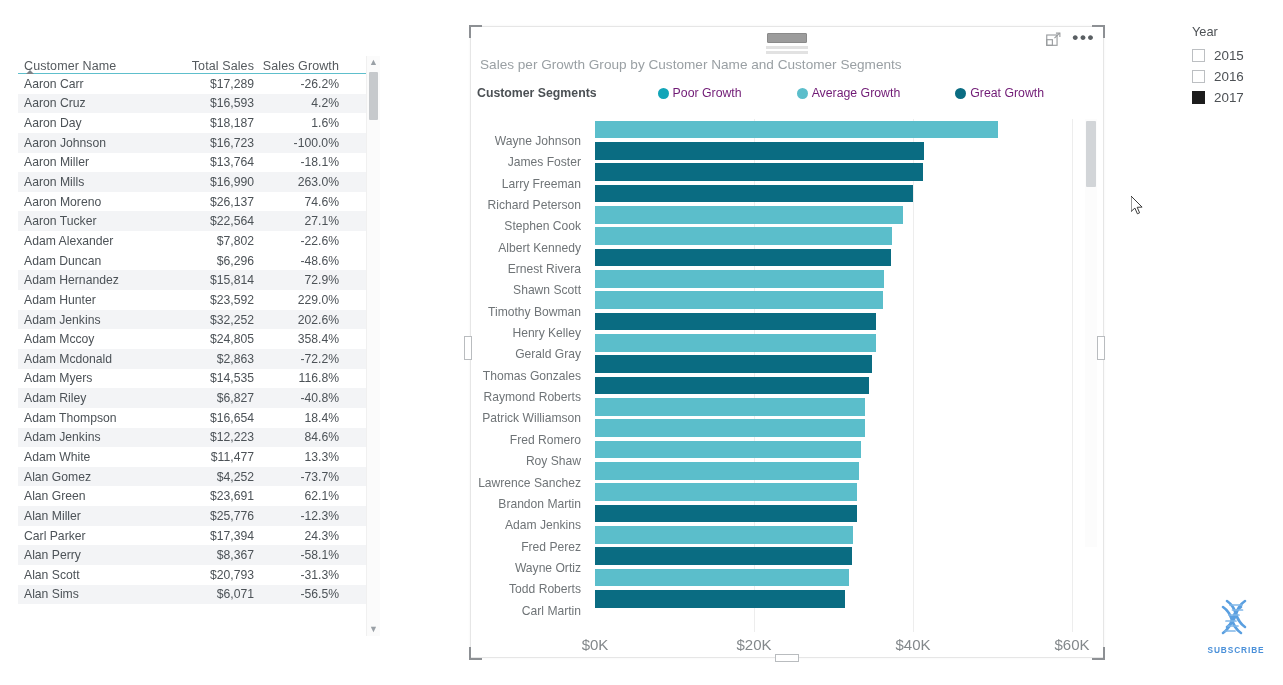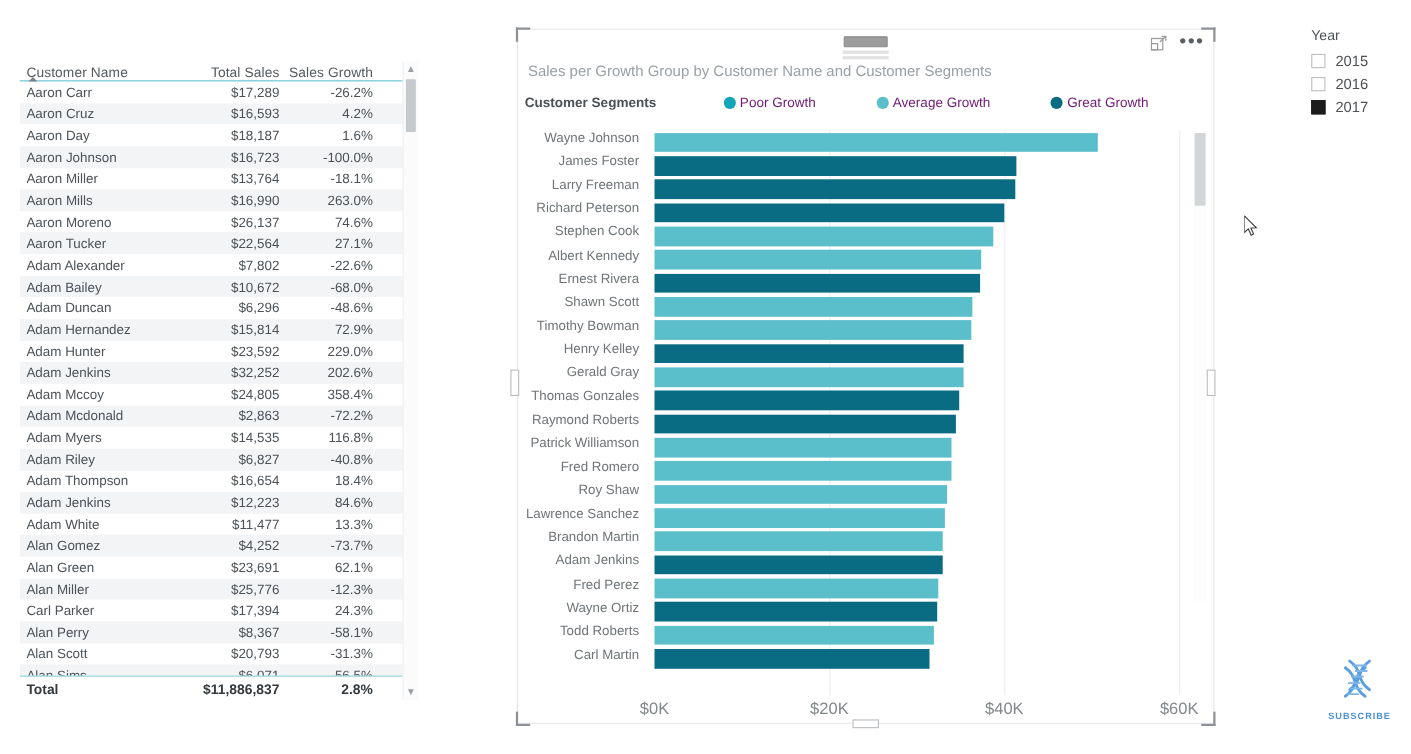--- a/index.html
+++ b/index.html
@@ -199,21 +199,21 @@
     flex: none;
   }
   #plot-area {
     position: absolute;
     left: 0; top: 88px;
     width: 634px;
     height: 544px;
   }
   #y-labels {
     position: absolute;
-    left: 0; top: 0;
+    left: 0; top: 16px;
     width: 118px;
   }
   .ylabel {
     height: 21.35px;
     line-height: 21.35px;
     text-align: right;
     padding-right: 8px;
     font-size: 12.1px;
     color: #6f7477;
     box-sizing: border-box;
@@ -402,25 +402,20 @@
         <div class="trow alt">
           <div class="c-name">Aaron Tucker</div>
           <div class="c-sales">$22,564</div>
           <div class="c-grow">27.1%</div>
         </div>
         <div class="trow">
           <div class="c-name">Adam Alexander</div>
           <div class="c-sales">$7,802</div>
           <div class="c-grow">-22.6%</div>
         </div>
-        <div class="trow alt">
-          <div class="c-name">Adam Bailey</div>
-          <div class="c-sales">$10,672</div>
-          <div class="c-grow">-68.0%</div>
-        </div>
         <div class="trow">
           <div class="c-name">Adam Duncan</div>
           <div class="c-sales">$6,296</div>
           <div class="c-grow">-48.6%</div>
         </div>
         <div class="trow alt">
           <div class="c-name">Adam Hernandez</div>
           <div class="c-sales">$15,814</div>
           <div class="c-grow">72.9%</div>
         </div>
@@ -498,25 +493,20 @@
           <div class="c-name">Alan Scott</div>
           <div class="c-sales">$20,793</div>
           <div class="c-grow">-31.3%</div>
         </div>
         <div class="trow alt">
           <div class="c-name">Alan Sims</div>
           <div class="c-sales">$6,071</div>
           <div class="c-grow">-56.5%</div>
         </div>
       </div>
-    <div class="tbl-total">
-      <div class="c-name">Total</div>
-      <div class="c-sales">$11,886,837</div>
-      <div class="c-grow">2.8%</div>
-    </div>
     <div id="table-scrollbar">
       <div class="sb-arrow up">▲</div>
       <div id="table-sb-thumb"></div>
       <div class="sb-arrow down">▼</div>
     </div>
   </div>
 
   <div id="chart-visual">
 
     <div id="drag-handle">

